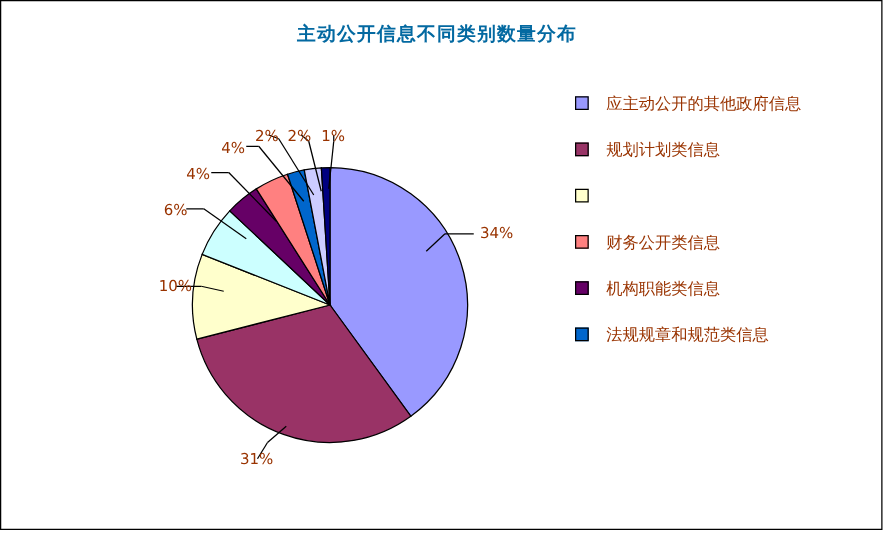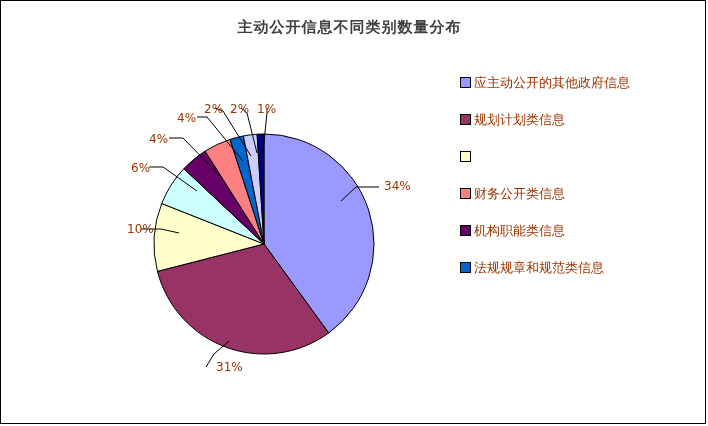--- a/index.html
+++ b/index.html
@@ -22,21 +22,21 @@
     box-sizing: border-box;
   }
   #chart-title {
     position: absolute;
     left: 0;
     top: 17px;
     width: 697px;
     text-align: center;
     font-size: 15px;
     font-weight: bold;
-    color: #404040;
+    color: #0369a1;
     letter-spacing: 1px;
     font-family: "DejaVu Sans", sans-serif;
     white-space: nowrap;
   }
   #plot-area {
     position: absolute;
     left: 0;
     top: 0;
     width: 706px;
     height: 424px;
@@ -59,21 +59,21 @@
     margin-bottom: 22px;
   }
   .legend-swatch {
     width: 11px;
     height: 11px;
     border: 1px solid #000000;
     box-sizing: border-box;
     flex: 0 0 auto;
   }
   .legend-label {
-    margin-left: 3px;
+    margin-left: 14px;
     font-size: 13px;
     color: #993300;
     white-space: nowrap;
     line-height: 13px;
     font-family: Liberation Serif, serif;
   }
   .pct-label {
     position: absolute;
     font-size: 12px;
     color: #993300;
@@ -117,21 +117,21 @@
           <line x1="214" y1="107" x2="222" y2="110" stroke="#000000" stroke-width="1"></line>
           <line x1="222" y1="110" x2="250" y2="155" stroke="#000000" stroke-width="1"></line>
           <line x1="240" y1="107" x2="246" y2="112" stroke="#000000" stroke-width="1"></line>
           <line x1="246" y1="112" x2="256" y2="152" stroke="#000000" stroke-width="1"></line>
           <line x1="266" y1="107" x2="266" y2="112" stroke="#000000" stroke-width="1"></line>
           <line x1="266" y1="112" x2="262" y2="150" stroke="#000000" stroke-width="1"></line>
         </g>
     </svg>
     <div id="pct-labels">
         <div class="pct-label" style="left: 383px; top: 178px;">34%</div>
-        <div class="pct-label" style="left: 191px; top: 359px; margin-left: 24px;">31%</div>
+        <div class="pct-label" style="left: 191px; top: 359px;">31%</div>
         <div class="pct-label" style="left: 126px; top: 221px;">10%</div>
         <div class="pct-label" style="left: 130px; top: 160px;">6%</div>
         <div class="pct-label" style="left: 148px; top: 131px;">4%</div>
         <div class="pct-label" style="left: 176px; top: 110px;">4%</div>
         <div class="pct-label" style="left: 203px; top: 101px;">2%</div>
         <div class="pct-label" style="left: 229px; top: 101px;">2%</div>
         <div class="pct-label" style="left: 256px; top: 101px;">1%</div>
       </div>
   </div>
 

